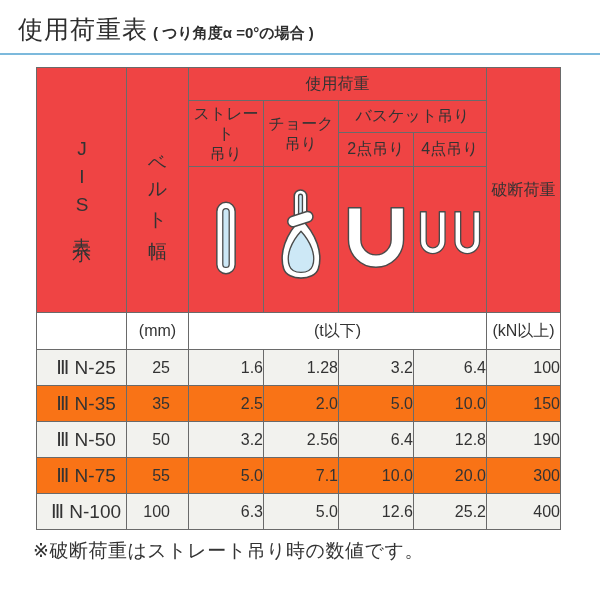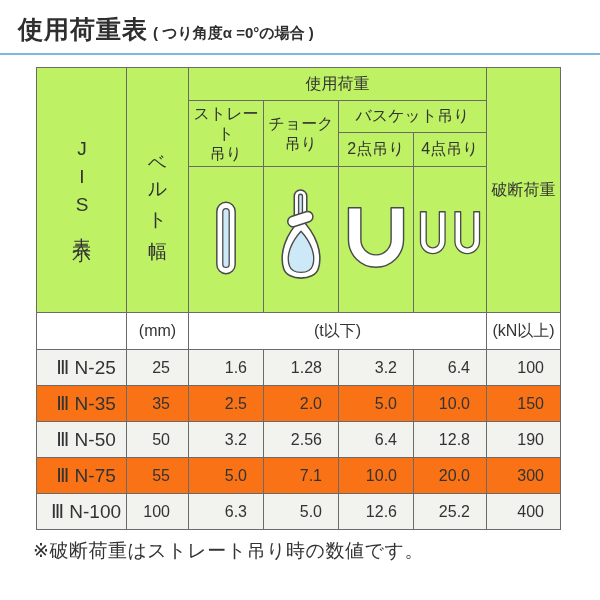--- a/index.html
+++ b/index.html
@@ -1,43 +1,43 @@
 <!DOCTYPE html>
 <html lang="ja"><head>
 <meta charset="utf-8">
 <style>
   * { box-sizing: border-box; margin: 0; padding: 0; }
   html,body { background:#fff; }
   body { font-family: "Liberation Sans", "DejaVu Sans", sans-serif; color:#333; }
   .page { position:relative; width:600px; height:600px; background:#fff; overflow:hidden; }
 
   .hdr { padding:13px 0 0 18px; }
-  .title-main { font-size:25px; font-weight:bold; color:#2e2e2e; letter-spacing:1px; }
+  .title-main { font-size:25px; font-weight:normal; color:#2e2e2e; letter-spacing:1px; }
   .title-note { font-size:15px; font-weight:bold; color:#2e2e2e; margin-left:5px; }
   .divider { width:600px; height:2px; background:#7cb9dc; margin-top:7px; }
   .subtitle { margin:12px 0 0 20px; font-size:20px; color:#333; letter-spacing:1px; }
 
   table.spec { border-collapse:collapse; table-layout:fixed; width:524px; margin:12px 0 0 36px; }
   table.spec td { border:1px solid #6a6a6a; text-align:center; vertical-align:middle;
                   font-size:16px; color:#333; overflow:hidden; }
-  .blue { background:#bef264; }
+  .blue { background:#ef4444; }
   .row-span-title td { height:33px; font-size:18px; }
   .row-basket td { height:32px; }
   .row-points td { height:34px; font-size:17px; }
   .row-icons td { height:146px; }
   .row-units td { height:37px; background:#fff; font-size:17px; }
   .wrap2 { white-space:pre-line; line-height:1.25; }
   .v-text { writing-mode:vertical-rl; text-orientation:upright; letter-spacing:0.38em;
             font-size:19px; display:inline-block; }
   .break-head { font-size:17px; }
 
   .data-row td { height:36px; background:#f97316; font-size:20px; }
   .data-row.alt td { background:#f2f2ee; }
   .col-model { text-align:left; padding-left:9px; font-size:19px !important; }
-  .num { text-align:right !important; padding-right:16px; }
+  .num { text-align:right !important; padding-right:0; }
   .col-belt { padding-right:18px; }
 
   .band { fill:#fff; stroke:#4a4a4a; stroke-width:1.6; stroke-linejoin:round; }
   .hole { fill:#cde8f6; stroke:#4a4a4a; stroke-width:1.4; stroke-linejoin:round; }
 
   .footnote { margin:8px 0 0 33px; font-size:19px; color:#333; letter-spacing:0.5px; }
 </style>
 </head>
 <body>
 

